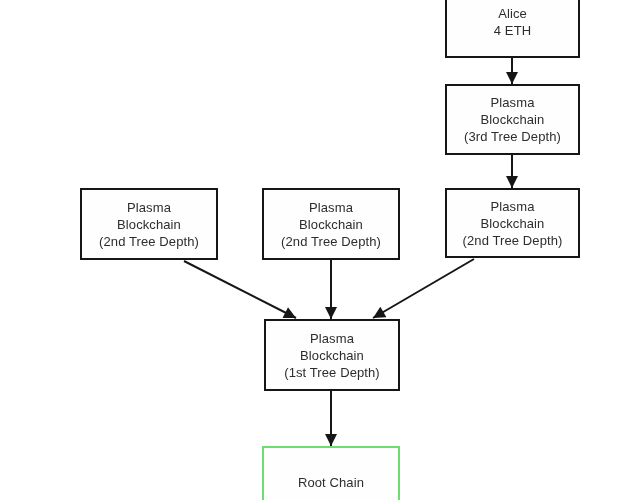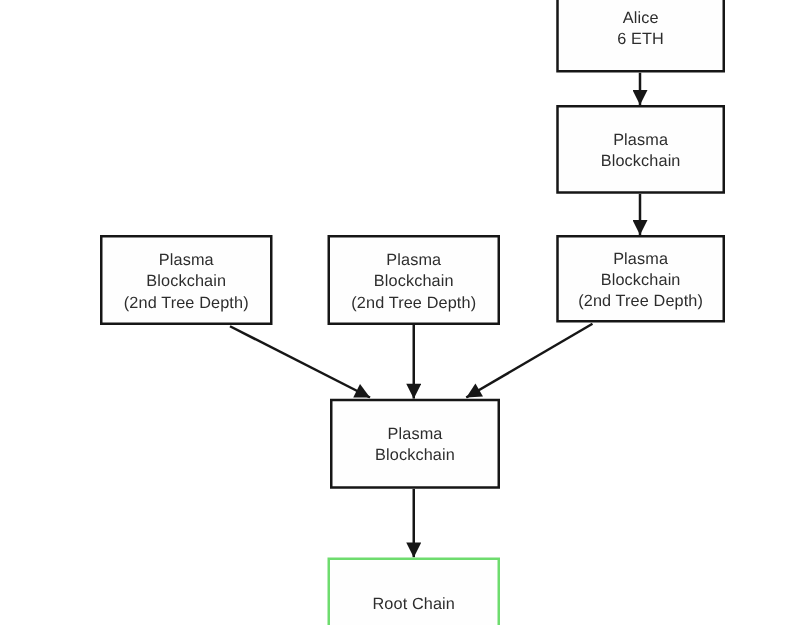--- a/index.html
+++ b/index.html
@@ -49,26 +49,27 @@
     <line x1="512" y1="58" x2="512" y2="84" stroke="#161616" stroke-width="2" marker-end="url(#ah)"></line>
     <line x1="512" y1="155" x2="512" y2="188" stroke="#161616" stroke-width="2" marker-end="url(#ah)"></line>
     <line x1="184" y1="261" x2="296" y2="318" stroke="#161616" stroke-width="2" marker-end="url(#ah)"></line>
     <line x1="331" y1="260" x2="331" y2="319" stroke="#161616" stroke-width="2" marker-end="url(#ah)"></line>
     <line x1="474" y1="259" x2="373" y2="318" stroke="#161616" stroke-width="2" marker-end="url(#ah)"></line>
     <line x1="331" y1="391" x2="331" y2="446" stroke="#161616" stroke-width="2" marker-end="url(#ah)"></line>
   </svg>
 
   <div class="node" style="left:445px; top:-14px; width:135px; height:72px;">
     <span>Alice</span>
-    <span>6 ETH</span>
+    <span>4 ETH</span>
   </div>
 
   <div class="node" style="left:445px; top:84px; width:135px; height:71px;">
     <span>Plasma</span>
     <span>Blockchain</span>
+    <span>(3rd Tree Depth)</span>
   </div>
 
   <div class="node" style="left:80px; top:188px; width:138px; height:72px;">
     <span>Plasma</span>
     <span>Blockchain</span>
     <span>(2nd Tree Depth)</span>
   </div>
 
   <div class="node" style="left:262px; top:188px; width:138px; height:72px;">
     <span>Plasma</span>
@@ -78,19 +79,20 @@
 
   <div class="node" style="left:445px; top:188px; width:135px; height:70px;">
     <span>Plasma</span>
     <span>Blockchain</span>
     <span>(2nd Tree Depth)</span>
   </div>
 
   <div class="node" style="left:264px; top:319px; width:136px; height:72px;">
     <span>Plasma</span>
     <span>Blockchain</span>
+    <span>(1st Tree Depth)</span>
   </div>
 
   <div class="node green" style="left:262px; top:446px; width:138px; height:72px;">
     <span>Root Chain</span>
   </div>
 
 </div>
 
 </body></html>

